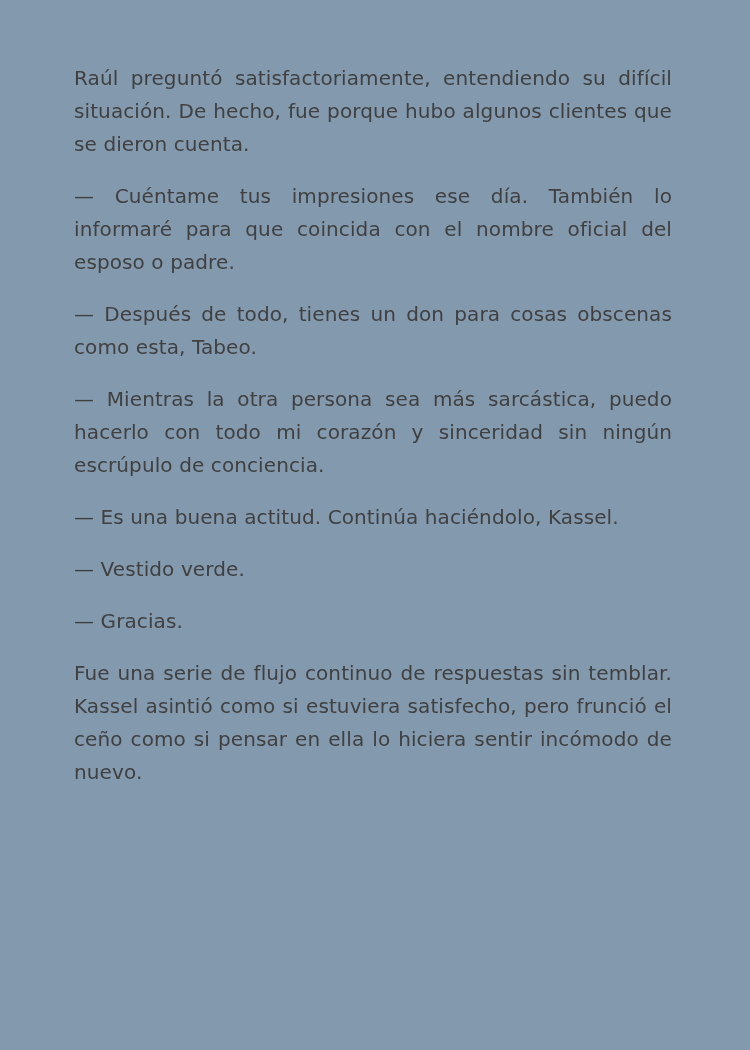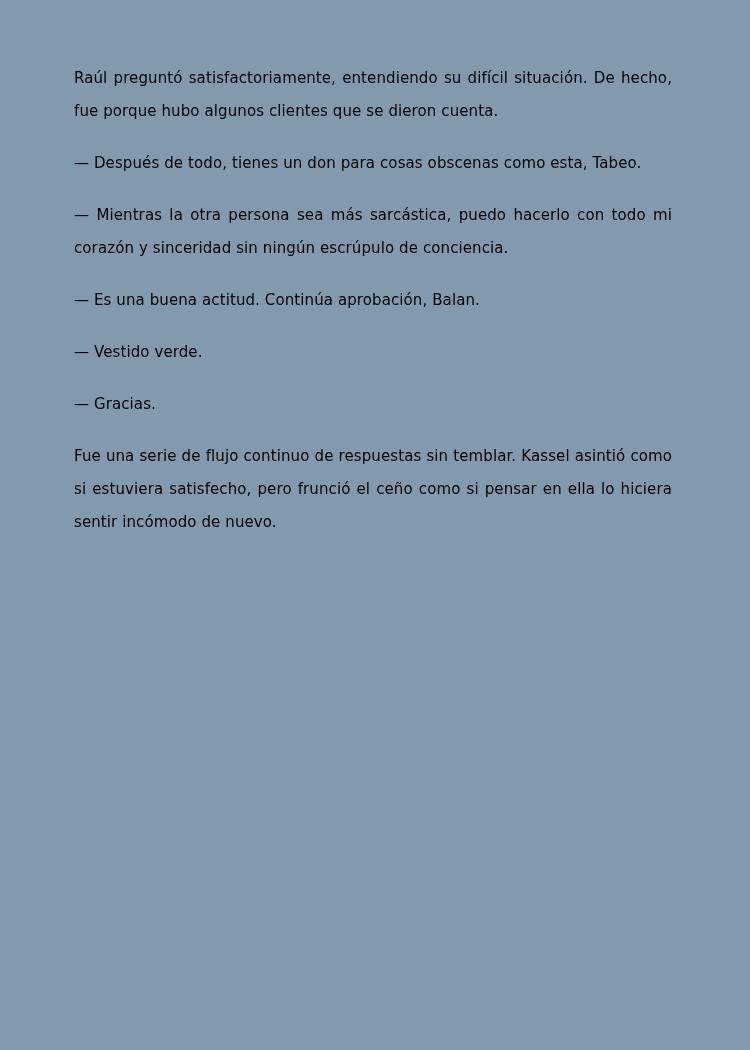--- a/index.html
+++ b/index.html
@@ -19,40 +19,41 @@
     height: 1050px;
     padding: 62px 74px 20px 74px;
     display: flex;
     flex-direction: column;
     background: #8399ae;
   }
   .content {
     flex: 1 1 auto;
   }
   .para {
-    color: #000000;
-    font-size: 15px;
+    color: #404040;
+    font-size: 20px;
     line-height: 33px;
     text-align: justify;
     text-justify: inter-word;
     margin: 0 4px 19px 0;
     letter-spacing: 0.1px;
     font-weight: 400;
   }
   .para:last-child {
     margin-bottom: 0;
   }
 </style>
 </head>
 <body>
 
 <div class="page">
   <div class="content">
     <p class="para">Raúl preguntó satisfactoriamente, entendiendo su difícil situación. De hecho, fue porque hubo algunos clientes que se dieron cuenta.</p>
+    <p class="para">— Cuéntame tus impresiones ese día. También lo informaré para que coincida con el nombre oficial del esposo o padre.</p>
     <p class="para">— Después de todo, tienes un don para cosas obscenas como esta, Tabeo.</p>
     <p class="para">— Mientras la otra persona sea más sarcástica, puedo hacerlo con todo mi corazón y sinceridad sin ningún escrúpulo de conciencia.</p>
-    <p class="para">— Es una buena actitud. Continúa aprobación, Balan.</p>
+    <p class="para">— Es una buena actitud. Continúa haciéndolo, Kassel.</p>
     <p class="para">— Vestido verde.</p>
     <p class="para">— Gracias.</p>
     <p class="para">Fue una serie de flujo continuo de respuestas sin temblar. Kassel asintió como si estuviera satisfecho, pero frunció el ceño como si pensar en ella lo hiciera sentir incómodo de nuevo.</p>
   </div>
 
 </div>
 
 </body></html>

